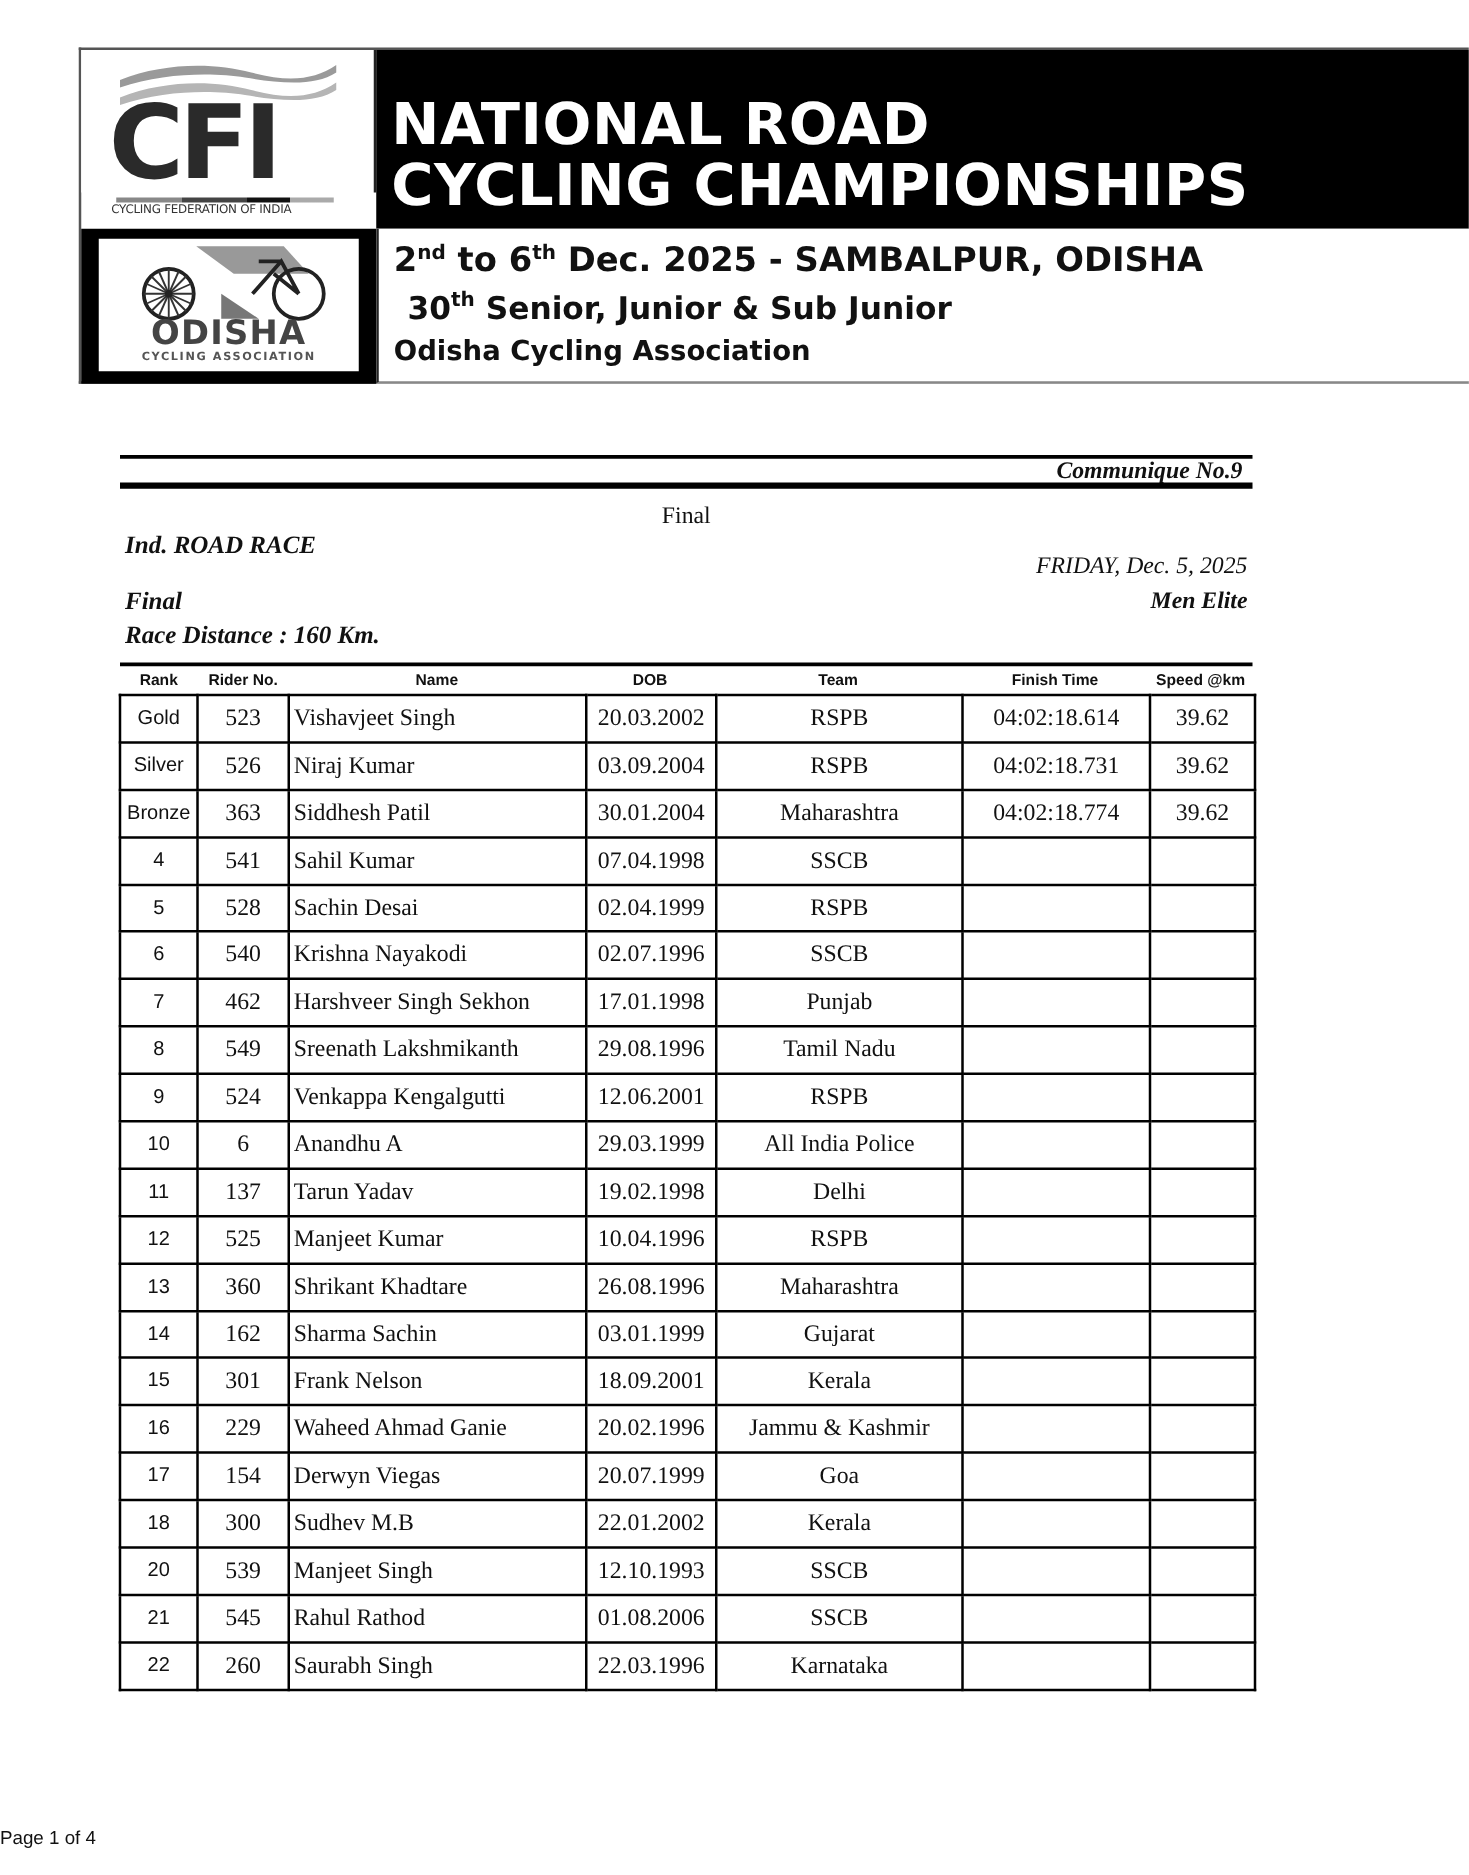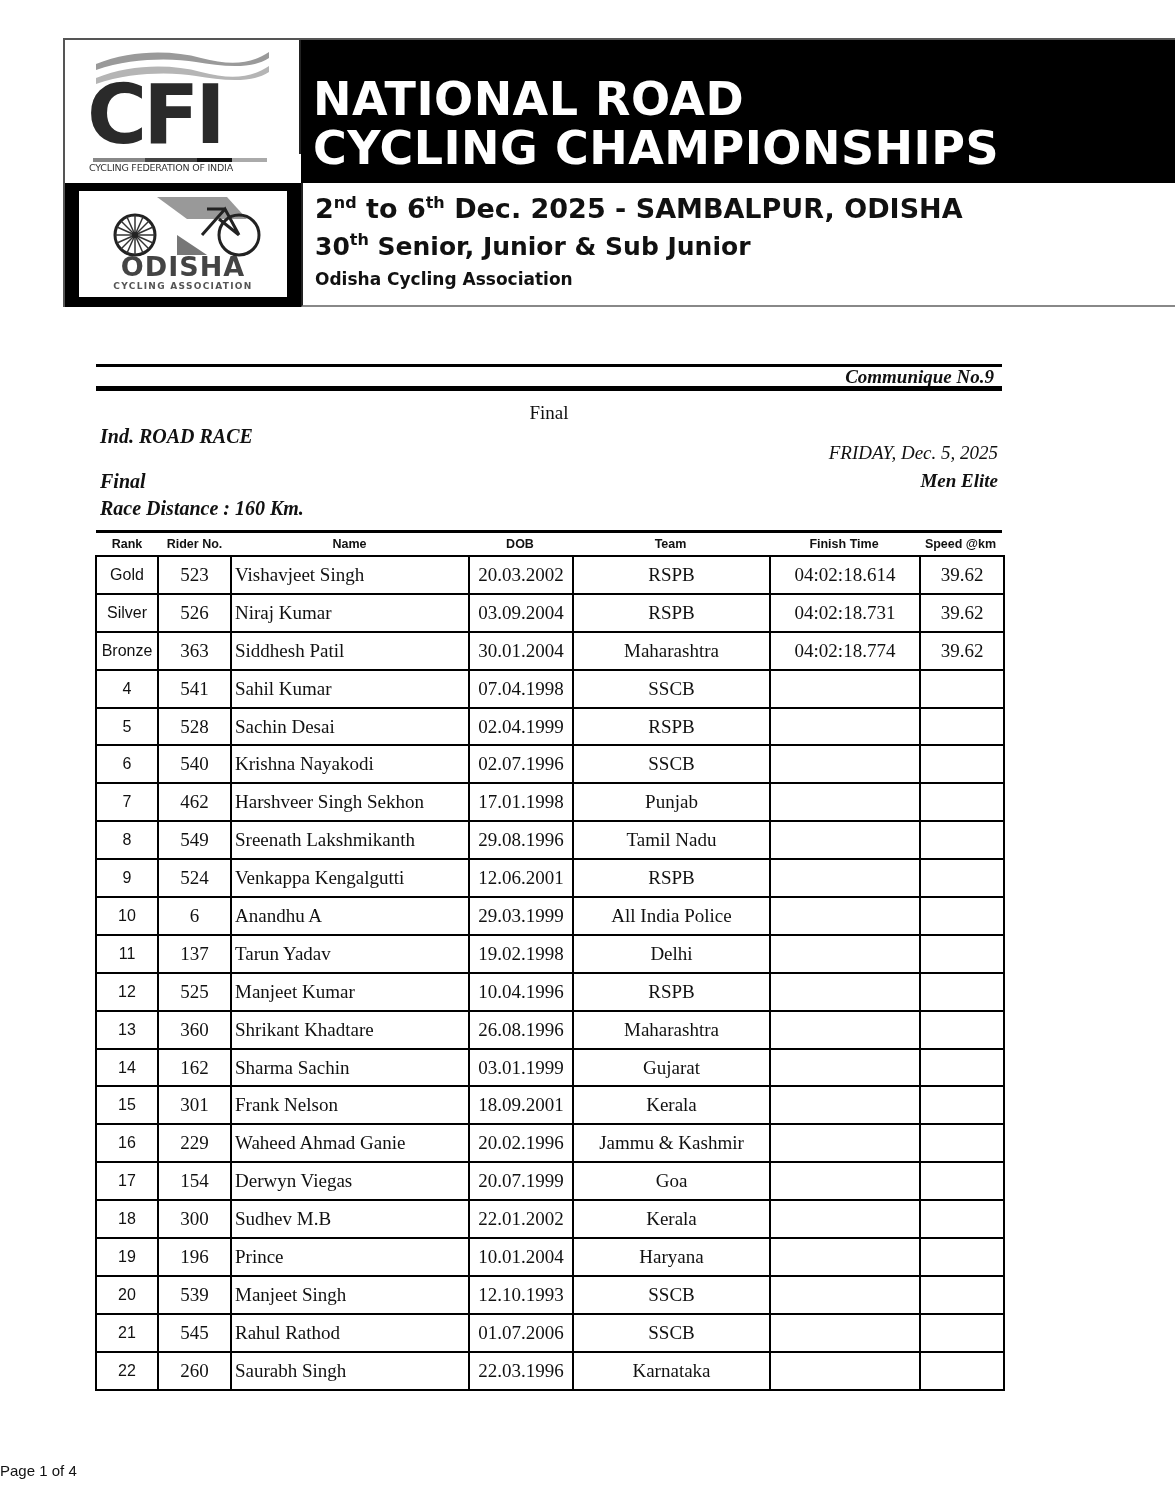--- a/index.html
+++ b/index.html
@@ -10,22 +10,22 @@
   .logo-cfi { position:absolute; left:0; top:0; width:236px; height:114px; background:#fff; border-right:2px solid #222; box-sizing:border-box; }
   .logo-odisha-wrap { position:absolute; left:0; top:143px; width:236px; height:124px; background:#000; }
   .logo-odisha { position:absolute; left:14px; top:8px; width:208px; height:106px; background:#fff; }
   .title-black { position:absolute; left:236px; top:0; right:0; height:143px; background:#000; color:#fff; }
   .title-line { position:absolute; left:12px; font-family:"DejaVu Sans", sans-serif; font-weight:bold; font-size:46px; letter-spacing:0.5px; line-height:1; white-space:nowrap; }
   .title-line.l1 { top:36px; }
   .title-line.l2 { top:85px; }
   .subinfo { position:absolute; left:236px; top:143px; right:0; height:124px; background:#fff; border-left:2px solid #222; border-bottom:2px solid #888; box-sizing:border-box;padding-left:35px; }
   .sub-line { position:absolute; left:12px; font-family:"DejaVu Sans", sans-serif; font-weight:bold; color:#111; white-space:nowrap; line-height:1; }
   .sub-line.s1 { top:12px; font-size:27px; }
-  .sub-line.s2 { top:51px; font-size:25px; }
-  .sub-line.s3 { top:88px; font-size:17px; }
+  .sub-line.s2 { top:51px; font-size:25px;margin-left:11px; }
+  .sub-line.s3 { top:88px; font-size:22px; }
   .sub-line sup { font-size:16px; vertical-align:10px; line-height:0; }
 
   
   .cfi-waves { position:absolute; left:26px; top:6px; width:180px; height:40px; }
   .cfi-text { position:absolute; left:22px; top:34px; font-family:"DejaVu Sans", sans-serif; font-weight:bold; font-size:82px; color:#2a2a2a; letter-spacing:-4px; line-height:1; }
   .cfi-bar { position:absolute; left:28px; top:118px; width:174px; height:4px; background:linear-gradient(90deg,#888 0 30%,#444 30% 60%,#111 60% 80%,#aaa 80% 100%); }
   .cfi-caption { position:absolute; left:24px; top:122px; font-family:"DejaVu Sans", sans-serif; font-size:9.5px; color:#333; white-space:nowrap; letter-spacing:-0.2px; }
 
   
   .od-graphic { position:absolute; left:28px; top:4px; width:160px; height:62px; }
@@ -290,42 +290,33 @@
       <tr>
         <td class="rank">18</td>
         <td>300</td>
         <td class="name">Sudhev M.B</td>
         <td>22.01.2002</td>
         <td>Kerala</td>
         <td></td>
         <td></td>
       </tr>
       <tr>
-        <td class="rank">19</td>
-        <td>196</td>
-        <td class="name">Prince</td>
-        <td>10.01.2004</td>
-        <td>Haryana</td>
-        <td></td>
-        <td></td>
-      </tr>
-      <tr>
         <td class="rank">20</td>
         <td>539</td>
         <td class="name">Manjeet Singh</td>
         <td>12.10.1993</td>
         <td>SSCB</td>
         <td></td>
         <td></td>
       </tr>
       <tr>
         <td class="rank">21</td>
         <td>545</td>
         <td class="name">Rahul Rathod</td>
-        <td>01.07.2006</td>
+        <td>01.08.2006</td>
         <td>SSCB</td>
         <td></td>
         <td></td>
       </tr>
       <tr>
         <td class="rank">22</td>
         <td>260</td>
         <td class="name">Saurabh  Singh</td>
         <td>22.03.1996</td>
         <td>Karnataka</td>

